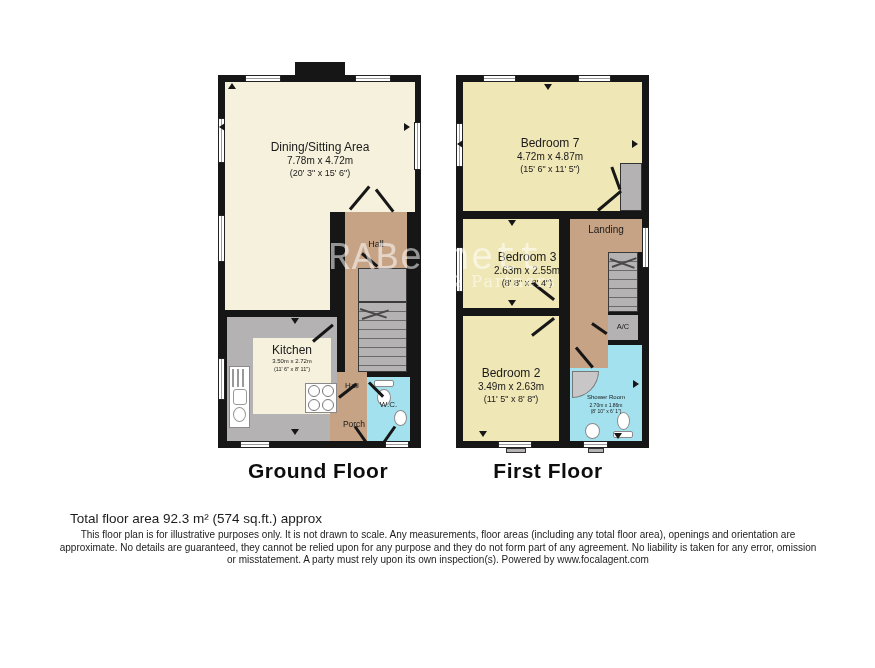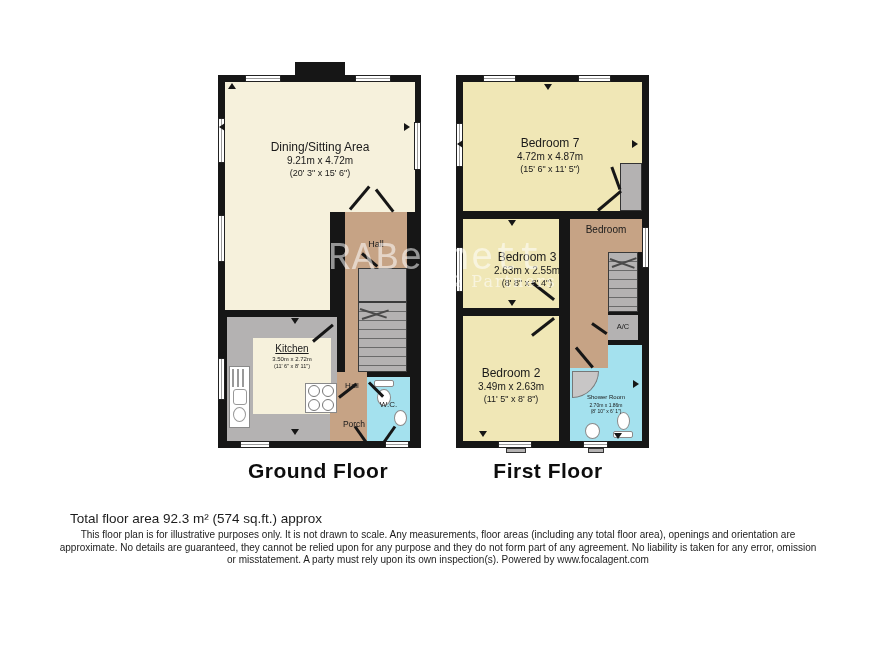--- a/index.html
+++ b/index.html
@@ -15,21 +15,21 @@
   .win-v{background-color:#fff;background-image:linear-gradient(to right,transparent 40%,#9a9a9a 40%,#9a9a9a 60%,transparent 60%);border:1px solid #222;box-sizing:border-box;}
   .door{position:absolute;height:3px;background:#161616;transform-origin:left center;}
   .diag{position:absolute;height:2px;background:#4a4a4a;transform-origin:left center;}
   .stairs{background:repeating-linear-gradient(to bottom,var(--unit-gray,#b4b2b2) 0 8px,#6a6a6a 8px 9px);border:1px solid #3a3a3a;box-sizing:border-box;}
   .fixture{background:#fff;border:1.5px solid #8a8a8a;box-sizing:border-box;}
   .ellipse{border-radius:50%;}
   .rlabel{position:absolute;text-align:center;color:#1a1a1a;line-height:1.25;}
   .rname{font-size:12px;}
   .rdim{font-size:10px;}
   .rdim2{font-size:9px;}
-  .sm .rname{font-size:10px;text-decoration:underline;}
+  .sm .rname{font-size:12px;}
   .sm .rdim{font-size:6px;}
   .sm .rdim2{font-size:5.5px;}
   .xs .rname{font-size:6px;}
   .xs .rdim{font-size:5px;}
   .xs .rdim2{font-size:5px;}
   .tag{font-size:9px;color:#1a1a1a;text-align:center;position:absolute;}
   .caption{position:absolute;font-weight:bold;font-size:21px;color:#0d0d0d;text-align:center;letter-spacing:.5px;}
   .tri{position:absolute;width:0;height:0;border-style:solid;}
   .tri-d{border-width:6px 4px 0 4px;border-color:#161616 transparent transparent transparent;}
   .tri-u{border-width:0 4px 6px 4px;border-color:transparent transparent #161616 transparent;}
@@ -101,21 +101,21 @@
 
   <div class="tri tri-u" style="left:228px;top:83px;"></div>
   <div class="tri tri-l" style="left:219px;top:123px;"></div>
   <div class="tri tri-r" style="left:404px;top:123px;"></div>
   <div class="tri tri-d" style="left:291px;top:318px;"></div>
   <div class="tri tri-l" style="left:219px;top:351px;"></div>
   <div class="tri tri-d" style="left:291px;top:429px;"></div>
 
   <div class="rlabel z5" style="left:235px;top:140px;width:170px;">
     <div class="rname">Dining/Sitting Area</div>
-    <div class="rdim">9.21m x 4.72m</div>
+    <div class="rdim">7.78m x 4.72m</div>
     <div class="rdim2">(20' 3" x 15' 6")</div>
   </div>
   <div class="rlabel sm z5" style="left:253px;top:343px;width:78px;">
     <div class="rname">Kitchen</div>
     <div class="rdim">3.50m x 2.72m</div>
     <div class="rdim2">(11' 6" x 8' 11")</div>
   </div>
   <div class="tag z5" style="left:345px;top:239px;width:62px;">Hall</div>
   <div class="tag z5" style="left:337px;top:381px;width:30px;font-size:8px;">Hall</div>
   <div class="tag z5" style="left:330px;top:419px;width:48px;font-size:8.5px;">Porch</div>
@@ -176,21 +176,21 @@
   <div class="rlabel z5" style="left:481px;top:250px;width:92px;">
     <div class="rname">Bedroom 3</div>
     <div class="rdim">2.63m x 2.55m</div>
     <div class="rdim2">(8' 8" x 8' 4")</div>
   </div>
   <div class="rlabel z5" style="left:465px;top:366px;width:92px;">
     <div class="rname">Bedroom 2</div>
     <div class="rdim">3.49m x 2.63m</div>
     <div class="rdim2">(11' 5" x 8' 8")</div>
   </div>
-  <div class="tag z5" style="left:570px;top:224px;width:72px;font-size:10px;">Bedroom</div>
+  <div class="tag z5" style="left:570px;top:224px;width:72px;font-size:10px;">Landing</div>
   <div class="tag z5" style="left:608px;top:322px;width:30px;font-size:7.5px;">A/C</div>
   <div class="rlabel xs z5" style="left:574px;top:394px;width:64px;">
     <div class="rname">Shower Room</div>
     <div class="rdim">2.70m x 1.86m</div>
     <div class="rdim2">(8' 10" x 6' 1")</div>
   </div>
 
   <div class="wm" style="left:328px;top:237px;">
     <div class="wm1">RABennett</div>
     <div class="wm2" style="margin:-8px 0 0 120px;">&amp; Partners</div>

